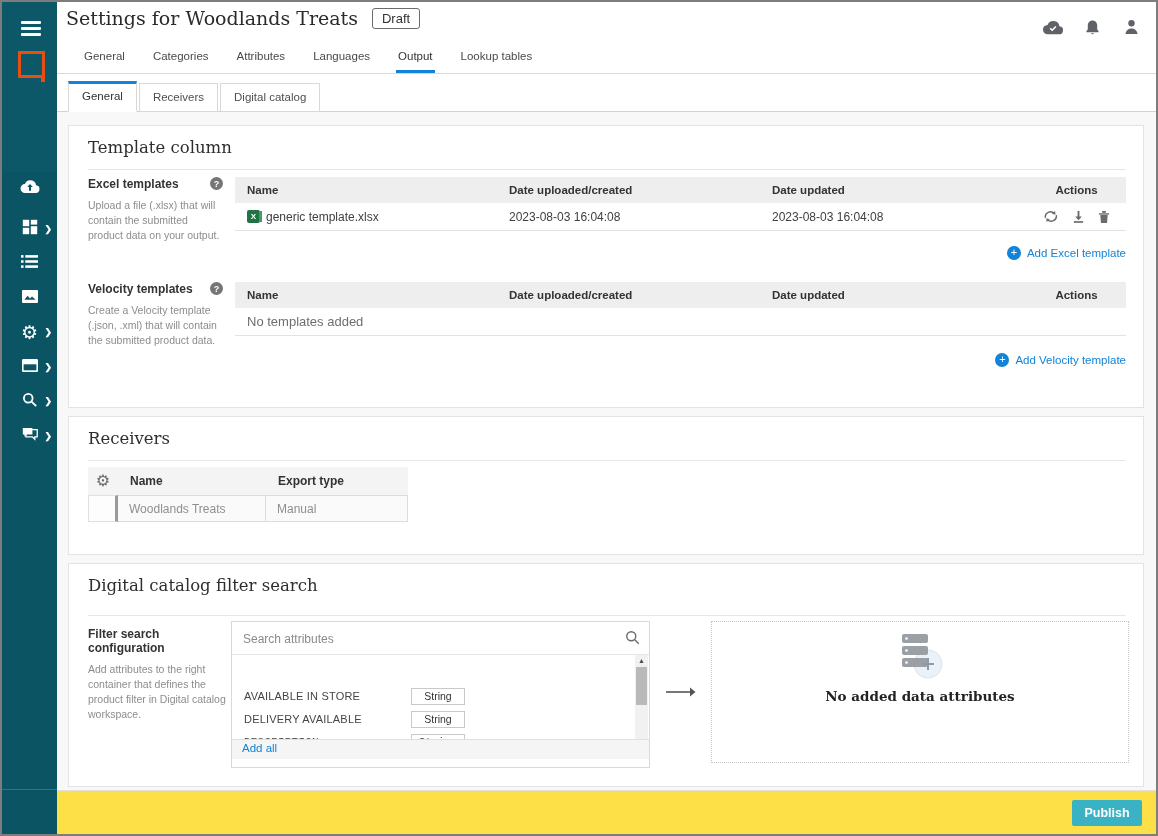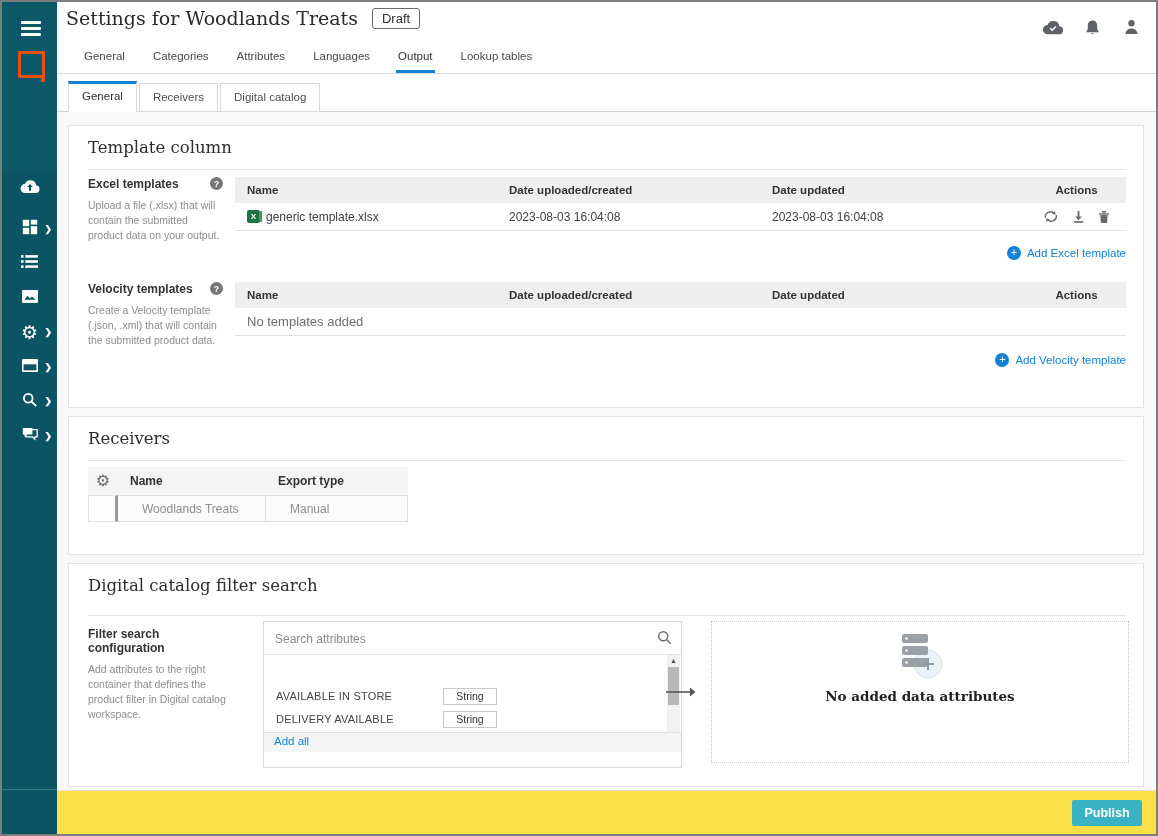--- a/index.html
+++ b/index.html
@@ -75,36 +75,36 @@
   .plus-circ { width:14px; height:14px; border-radius:50%; background:#1283d8; color:#fff; font-size:11px; line-height:13px; text-align:center; flex:none; }
 
   
   .rcv-table { width:320px; font-size:12px; }
   .rcv-head { display:grid; grid-template-columns:30px 148px 142px; background:#f4f4f4; height:28px; align-items:center; font-weight:bold; color:#333; }
   .rcv-head .gear-cell { text-align:center; color:#6d6d6d; font-weight:normal; }
   .rcv-head > div { padding-left:12px; }
   .rcv-head > .gear-cell { padding-left:0; cursor:pointer; }
   .rcv-row { display:grid; grid-template-columns:30px 148px 142px; height:27px; }
   .rcv-row .drag-cell { background:#fdfdfd; border:1px solid #e0e0e0; border-right:3px solid #9a9a9a; }
-  .rcv-row .val-cell { background:#fafafa; border:1px solid #dcdcdc; border-left:none; color:#8f8f8f; display:flex; align-items:center; padding-left:24px; }
-
-  
-  .fs-left-panel { position:absolute; left:162px; top:57px; width:419px; height:147px; background:#fff; border:1px solid #d9d9d9;margin-left:32px; }
+  .rcv-row .val-cell { background:#fafafa; border:1px solid #dcdcdc; border-left:none; color:#8f8f8f; display:flex; align-items:center; padding-left:11px; }
+
+  
+  .fs-left-panel { position:absolute; left:162px; top:57px; width:419px; height:147px; background:#fff; border:1px solid #d9d9d9; }
   .fs-search-row { position:absolute; left:0; right:0; top:0; height:33px; border-bottom:1px solid #e5e5e5; }
   .fs-search-input { position:absolute; left:11px; top:7px; width:360px; height:19px; border:none; outline:none; font-size:12px; color:#555; background:transparent; font-family:"Liberation Sans",sans-serif; }
   .fs-search-input::placeholder { color:#8a8a8a; }
   .fs-search-ic { position:absolute; right:9px; top:8px; cursor:pointer; }
   .fs-list { position:absolute; left:0; right:0; top:33px; height:94px; overflow:hidden; }
   .fs-row { position:absolute; left:0; right:16px; height:23px; }
   .fs-attr-name { position:absolute; left:12px; top:5px; font-size:11px; color:#454545; letter-spacing:.2px; }
   .fs-chip { position:absolute; left:179px; top:3px; width:54px; height:17px; border:1px solid #c9c9c9; background:#fff; font-size:10.5px; color:#333; text-align:center; line-height:15px; }
   .fs-scrollbar { position:absolute; right:1px; top:33px; width:13px; height:94px; background:#f1f1f1; }
   .fs-sb-arrow { position:absolute; left:0; width:13px; height:11px; color:#4d4d4d; font-size:7px; text-align:center; line-height:11px; cursor:pointer; }
   .fs-sb-thumb { position:absolute; left:1px; top:12px; width:11px; height:38px; background:#b9b9b9; cursor:pointer; }
-  .fs-footer { position:absolute; left:0; right:0; bottom:15px; height:20px; background:#f5f5f5; border-top:1px solid #e0e0e0; }
+  .fs-footer { position:absolute; left:0; right:0; bottom:8px; height:20px; background:#f5f5f5; border-top:1px solid #e0e0e0; }
   .fs-addall { position:absolute; left:10px; top:2px; color:#1283d8; font-size:11.5px; cursor:pointer; }
   .fs-arrow { position:absolute; left:597px; top:120px; }
   .fs-empty-panel { position:absolute; left:642px; top:57px; width:418px; height:142px; border:1px dotted #c7c7c7; background:#fff; }
   .fs-empty-inner { text-align:center; padding-top:8px; }
   .fs-empty-title { font-size:13.5px; font-weight:bold; color:#222; margin-top:2px; }
   .fs-empty-desc { margin:6px auto 0; width:86%; font-size:11.5px; color:#666; line-height:1.55; }
 
   
   #footerbar { position:absolute; left:55px; right:0; bottom:0; height:44px; background:#fde047; border-top:1px solid #e0e0e0; z-index:4; }
   .publish-btn { position:absolute; right:14px; top:9px; width:70px; height:26px; background:#39b2c4; color:#fff; border:none; border-radius:2px; font-size:12.5px; font-weight:bold; font-family:"Liberation Sans",sans-serif; cursor:pointer; }

